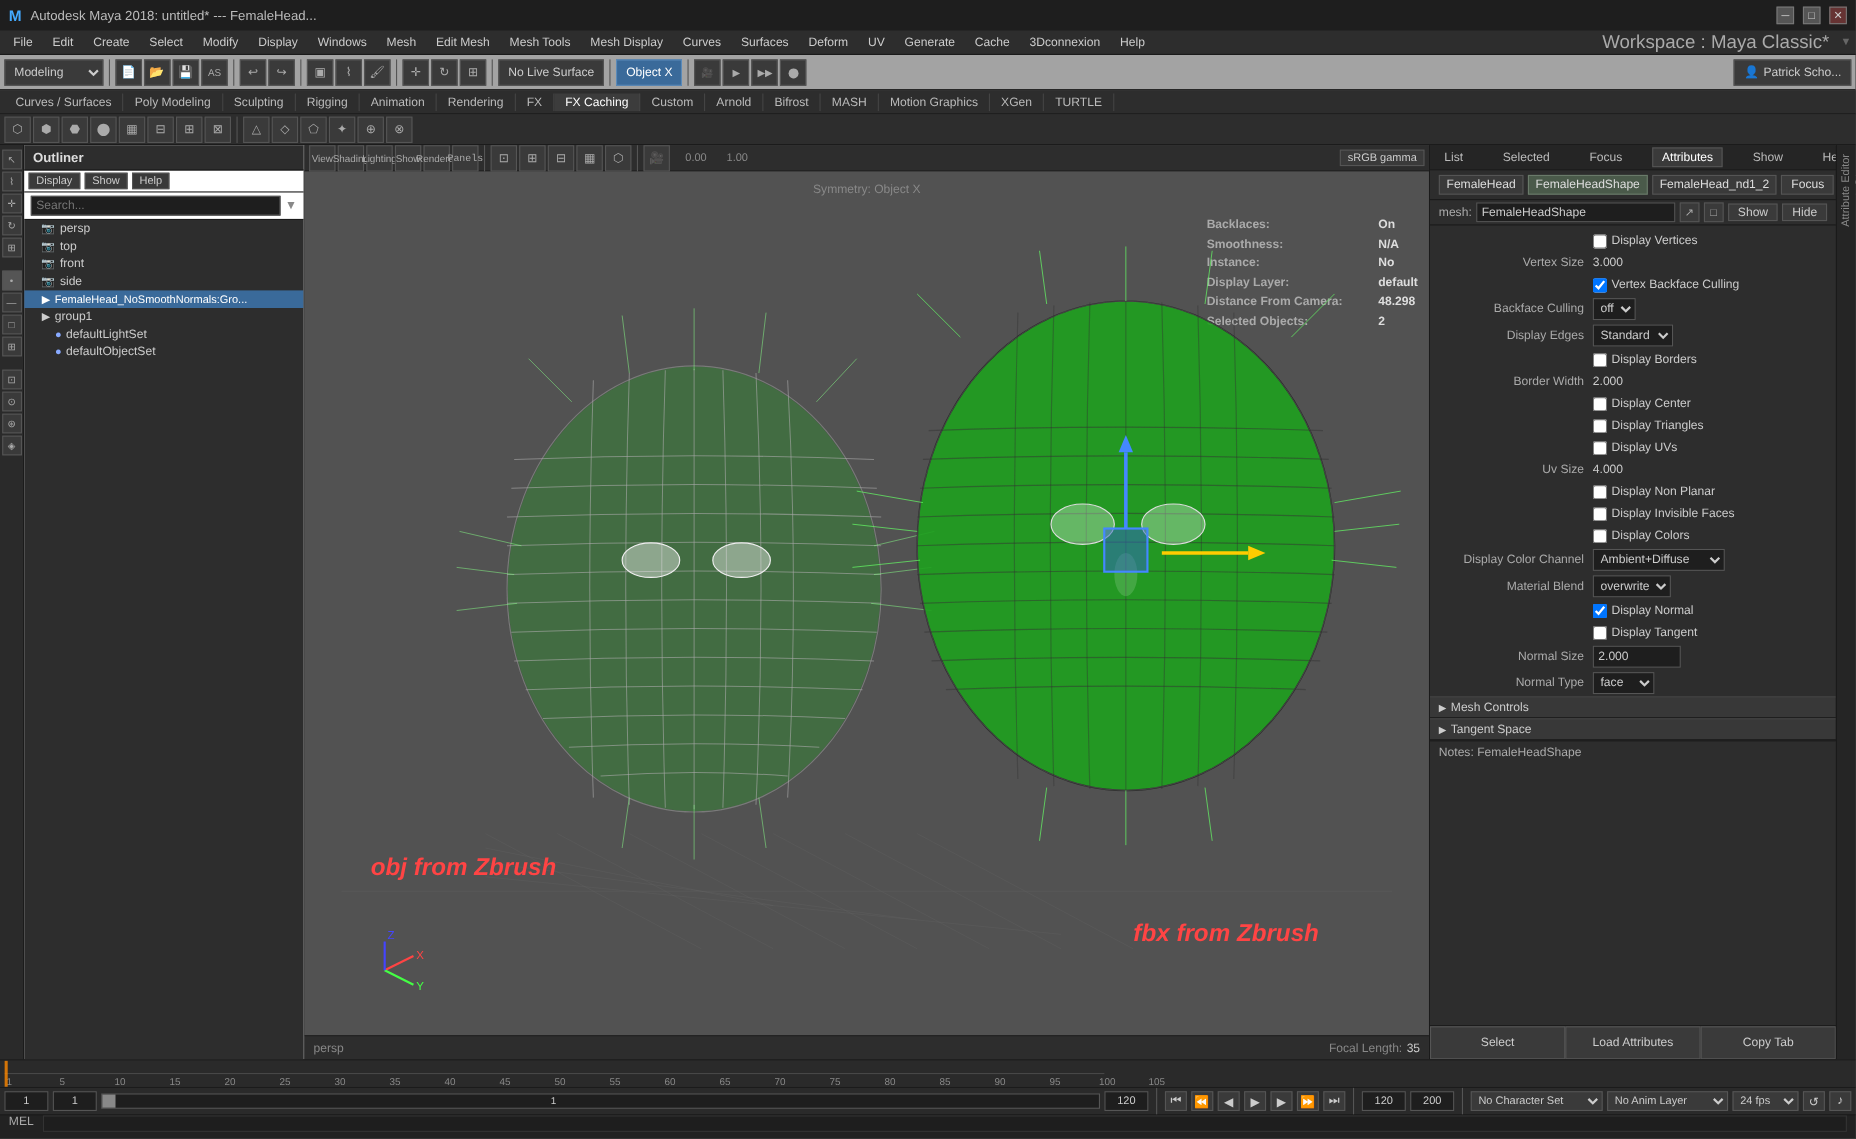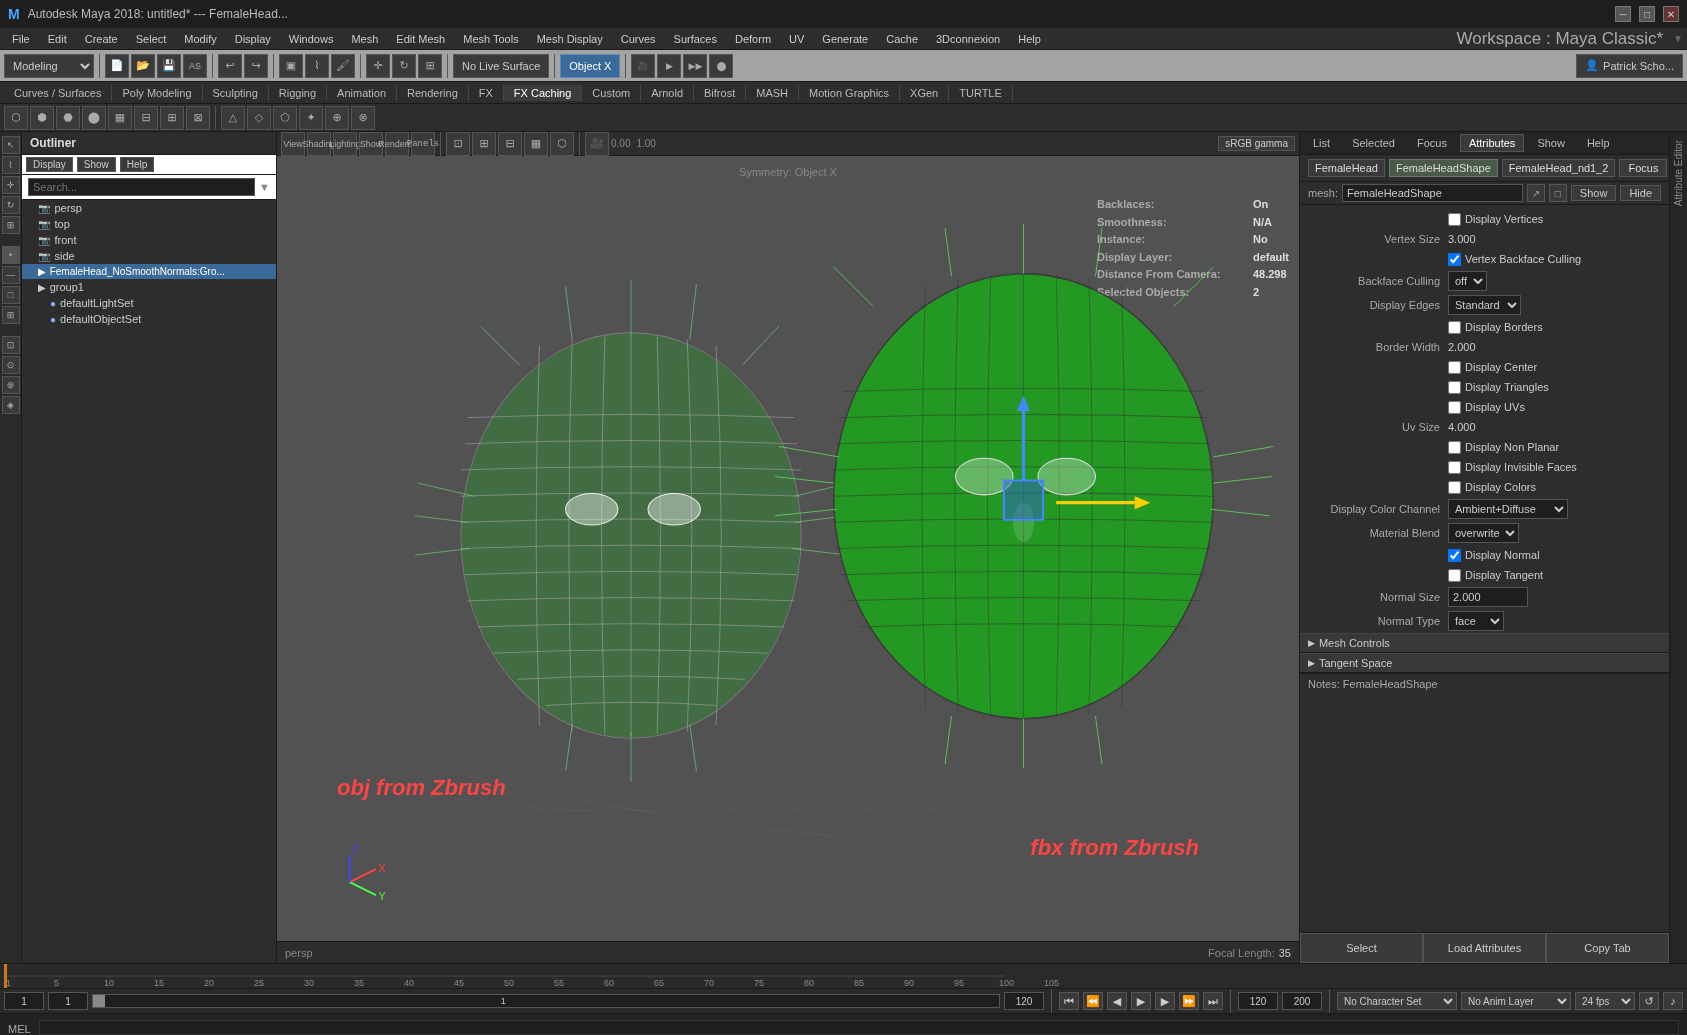--- a/index.html
+++ b/index.html
@@ -310,21 +310,21 @@
       border-left: 1px solid #1a1a1a;
       display: flex;
       flex-direction: column;
     }
     #right-panel-tabs {
       display: flex;
       align-items: center;
       background: #252525;
       border-bottom: 1px solid #1a1a1a;
       padding: 2px 4px;
-      gap: 4px;
+      gap: 18px;
     }
     .rp-tab {
       padding: 2px 8px;
       color: #bbb;
       font-size: 11px;
       cursor: pointer;
       border: 1px solid transparent;
     }
     .rp-tab.active { background: #3a3a3a; border-color: #555; color: #fff; }
 
@@ -562,21 +562,21 @@
       height: 18px;
       padding: 0 2px;
     }
 
     
     #status-bar {
       height: 22px;
       background: #222;
       border-top: 1px solid #1a1a1a;
       display: flex;
-      align-items: flex-end;
+      align-items: flex-start;
       padding: 0 8px;
       font-size: 11px;
       color: #aaa;
     }
 
     
     ::-webkit-scrollbar { width: 8px; height: 8px; }
     ::-webkit-scrollbar-track { background: #2a2a2a; }
     ::-webkit-scrollbar-thumb { background: #555; border-radius: 2px; }
   </style>
@@ -771,21 +771,21 @@
       <span class="tb-btn" style="font-size:9px;">Renderer</span>
       <span class="tb-btn" style="font-size:9px;font-family:Liberation Mono, monospace;">Panels</span>
       <span class="tb-separator"></span>
       <div class="tb-btn">⊡</div>
       <div class="tb-btn">⊞</div>
       <div class="tb-btn">⊟</div>
       <div class="tb-btn">▦</div>
       <div class="tb-btn">⬡</div>
       <span class="tb-separator"></span>
       <div class="tb-btn">🎥</div>
-      <span style="color:#888;margin:0 0;font-size:10px;">0.00</span>
+      <span style="color:#888;margin:0 12px;font-size:10px;">0.00</span>
       <span style="color:#888;margin:0 4px;font-size:10px;">1.00</span>
       <span style="margin-left:auto;background:#3a3a3a;border:1px solid #555;padding:1px 6px;font-size:10px;">sRGB gamma</span>
     </div>
 
     <div id="viewport-canvas">
       <div id="vp-content">
 
         <div class="symmetry-label">Symmetry: Object X</div>
 
         <div id="vp-info">

